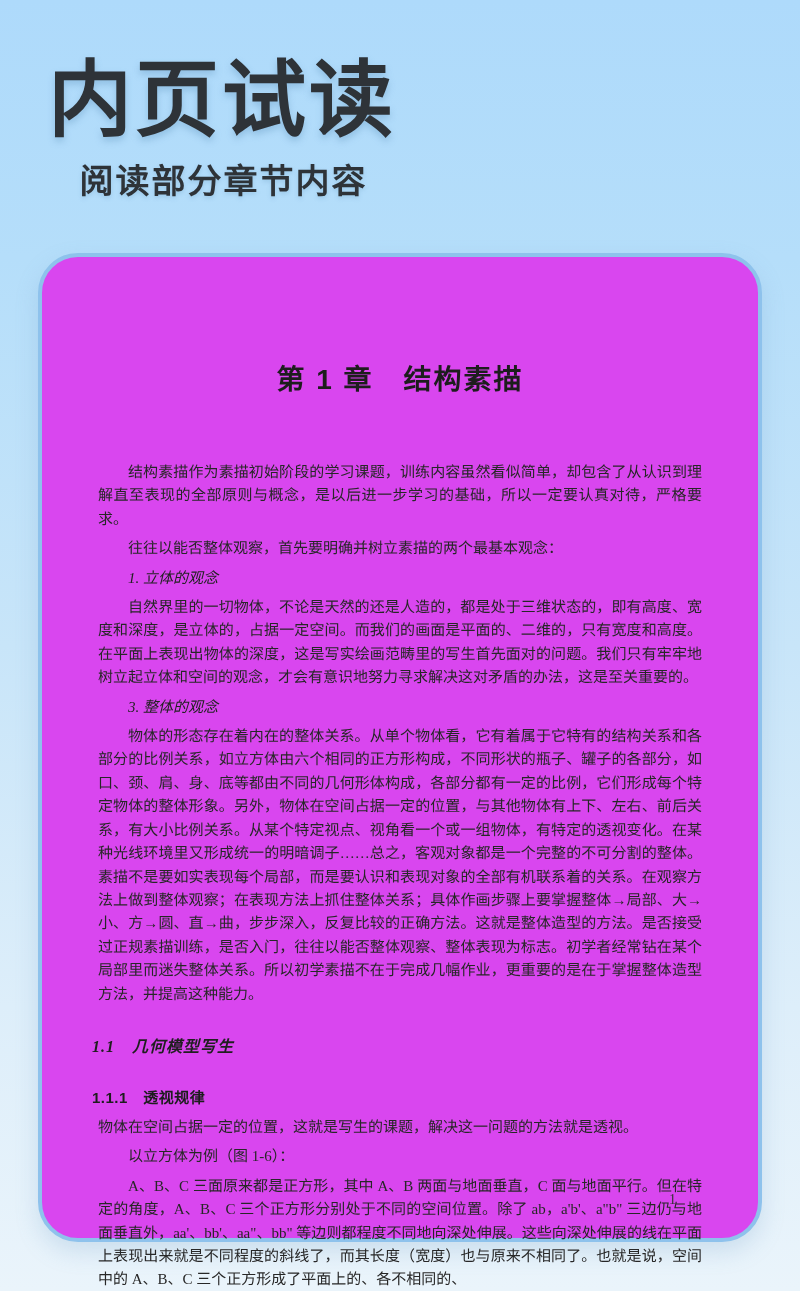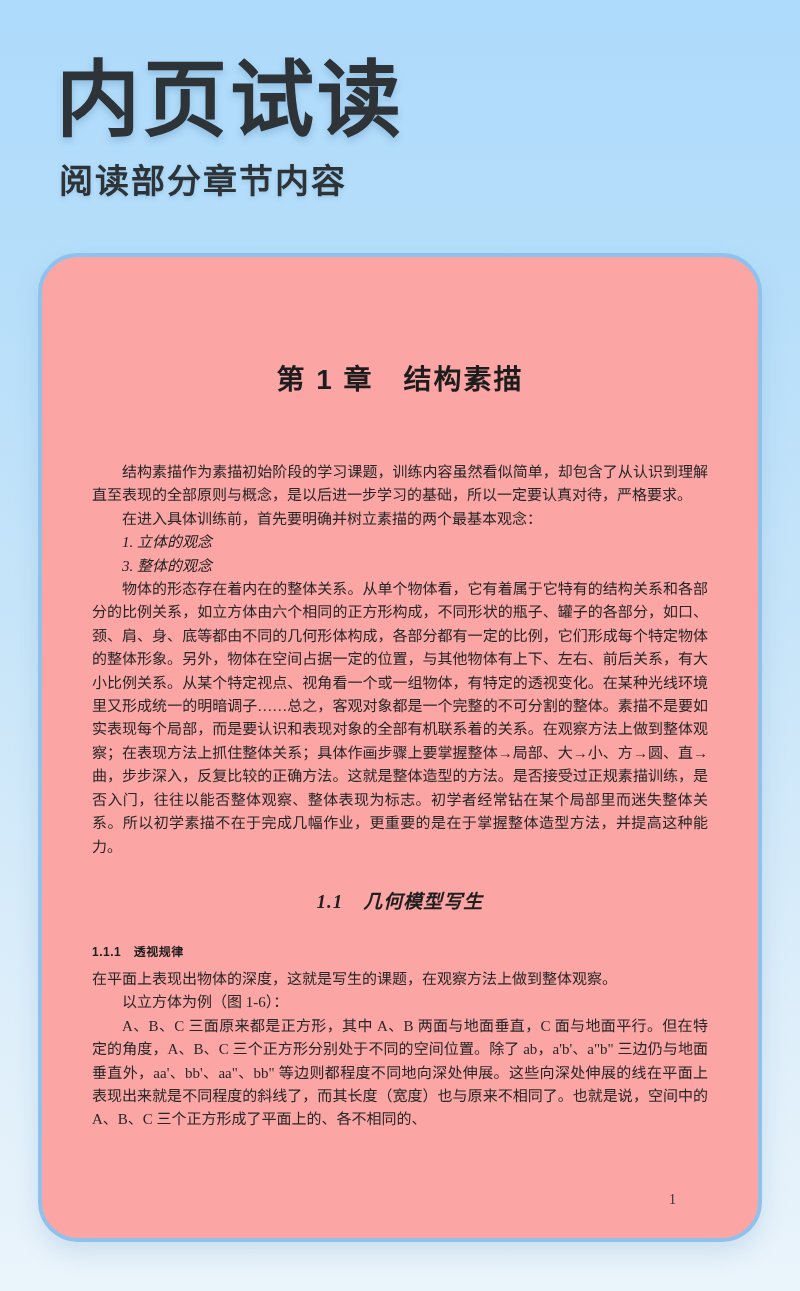--- a/index.html
+++ b/index.html
@@ -16,22 +16,23 @@
       #b5defa 20%,
       #c8e5f9 50%,
       #ddeefa 78%,
       #eaf4fb 100%);
     font-family: "Liberation Serif", "DejaVu Serif", serif;
   }
 
   
   .banner {
     position: absolute;
-    left: 56px;
+    left: 48px;
     top: 56px;
+    text-align: center;
   }
   .banner-title {
     margin: 0;
     font-family: "Liberation Sans", "DejaVu Sans", sans-serif;
     font-weight: 900;
     font-size: 84px;
     line-height: 1.06;
     letter-spacing: 3px;
     color: #2e3338;
     text-shadow: 0 4px 7px rgba(96, 148, 190, 0.40);
@@ -48,70 +49,70 @@
   }
 
   
   .card {
     position: absolute;
     left: 38px;
     top: 253px;
     width: 724px;
     height: 989px;
     box-sizing: border-box;
-    background: #fca5a5;
+    background: #d946ef;
     border: 4px solid #8ec2ec;
     border-radius: 40px;
     padding: 100px 50px 0 50px;
     box-shadow: 0 10px 22px rgba(120, 165, 205, 0.25);
   }
 
   .chapter-title {
     margin: 0 0 64px 0;
     text-align: center;
     font-family: "Liberation Sans", "DejaVu Sans", sans-serif;
     font-weight: 700;
     font-size: 28px;
     letter-spacing: 2px;
     color: #1d1d1d;
   }
 
   .para {
-    margin: 0;
+    margin: 6px;
     font-size: 15px;
     line-height: 23.4px;
     color: #272727;
     text-align: justify;
     text-indent: 2em;
     font-family: "Liberation Serif", "DejaVu Serif", serif;
   }
   .para.kai {
     font-style: italic;
     color: #222222;
   }
   .para.noindent {
     text-indent: 0;
   }
 
   .section-title {
     margin: 27px 0 29px 0;
-    text-align: center;
+    text-align: left;
     font-family: "Liberation Serif", "DejaVu Serif", serif;
     font-style: italic;
     font-weight: 700;
-    font-size: 19px;
+    font-size: 16px;
     letter-spacing: 1px;
     color: #1f1f1f;
   }
 
   .subsection-title {
     margin: 0 0 9px 0;
     font-family: "Liberation Sans", "DejaVu Sans", sans-serif;
     font-weight: 700;
-    font-size: 12px;
+    font-size: 15px;
     letter-spacing: 0.5px;
     color: #1d1d1d;
   }
 
   .page-number {
     position: absolute;
     right: 82px;
     bottom: 30px;
     font-size: 14px;
     color: #333333;
@@ -123,26 +124,27 @@
 
 <header class="banner">
   <h1 class="banner-title">内页试读</h1>
   <h2 class="banner-subtitle">阅读部分章节内容</h2>
 </header>
 
 <section class="card">
   <h3 class="chapter-title">第 1 章　结构素描</h3>
 
   <p class="para">结构素描作为素描初始阶段的学习课题，训练内容虽然看似简单，却包含了从认识到理解直至表现的全部原则与概念，是以后进一步学习的基础，所以一定要认真对待，严格要求。</p>
-  <p class="para">在进入具体训练前，首先要明确并树立素描的两个最基本观念：</p>
+  <p class="para">往往以能否整体观察，首先要明确并树立素描的两个最基本观念：</p>
   <p class="para kai">1. 立体的观念</p>
+  <p class="para">自然界里的一切物体，不论是天然的还是人造的，都是处于三维状态的，即有高度、宽度和深度，是立体的，占据一定空间。而我们的画面是平面的、二维的，只有宽度和高度。在平面上表现出物体的深度，这是写实绘画范畴里的写生首先面对的问题。我们只有牢牢地树立起立体和空间的观念，才会有意识地努力寻求解决这对矛盾的办法，这是至关重要的。</p>
   <p class="para kai">3. 整体的观念</p>
   <p class="para">物体的形态存在着内在的整体关系。从单个物体看，它有着属于它特有的结构关系和各部分的比例关系，如立方体由六个相同的正方形构成，不同形状的瓶子、罐子的各部分，如口、颈、肩、身、底等都由不同的几何形体构成，各部分都有一定的比例，它们形成每个特定物体的整体形象。另外，物体在空间占据一定的位置，与其他物体有上下、左右、前后关系，有大小比例关系。从某个特定视点、视角看一个或一组物体，有特定的透视变化。在某种光线环境里又形成统一的明暗调子……总之，客观对象都是一个完整的不可分割的整体。素描不是要如实表现每个局部，而是要认识和表现对象的全部有机联系着的关系。在观察方法上做到整体观察；在表现方法上抓住整体关系；具体作画步骤上要掌握整体→局部、大→小、方→圆、直→曲，步步深入，反复比较的正确方法。这就是整体造型的方法。是否接受过正规素描训练，是否入门，往往以能否整体观察、整体表现为标志。初学者经常钻在某个局部里而迷失整体关系。所以初学素描不在于完成几幅作业，更重要的是在于掌握整体造型方法，并提高这种能力。</p>
 
   <h4 class="section-title">1.1　几何模型写生</h4>
   <h5 class="subsection-title">1.1.1　透视规律</h5>
 
-  <p class="para noindent">在平面上表现出物体的深度，这就是写生的课题，在观察方法上做到整体观察。</p>
+  <p class="para noindent">物体在空间占据一定的位置，这就是写生的课题，解决这一问题的方法就是透视。</p>
   <p class="para">以立方体为例（图 1-6）：</p>
   <p class="para">A、B、C 三面原来都是正方形，其中 A、B 两面与地面垂直，C 面与地面平行。但在特定的角度，A、B、C 三个正方形分别处于不同的空间位置。除了 ab，a'b'、a"b" 三边仍与地面垂直外，aa'、bb'、aa"、bb" 等边则都程度不同地向深处伸展。这些向深处伸展的线在平面上表现出来就是不同程度的斜线了，而其长度（宽度）也与原来不相同了。也就是说，空间中的 A、B、C 三个正方形成了平面上的、各不相同的、</p>
 
   <div class="page-number">1</div>
 </section>
 
 </body></html>

